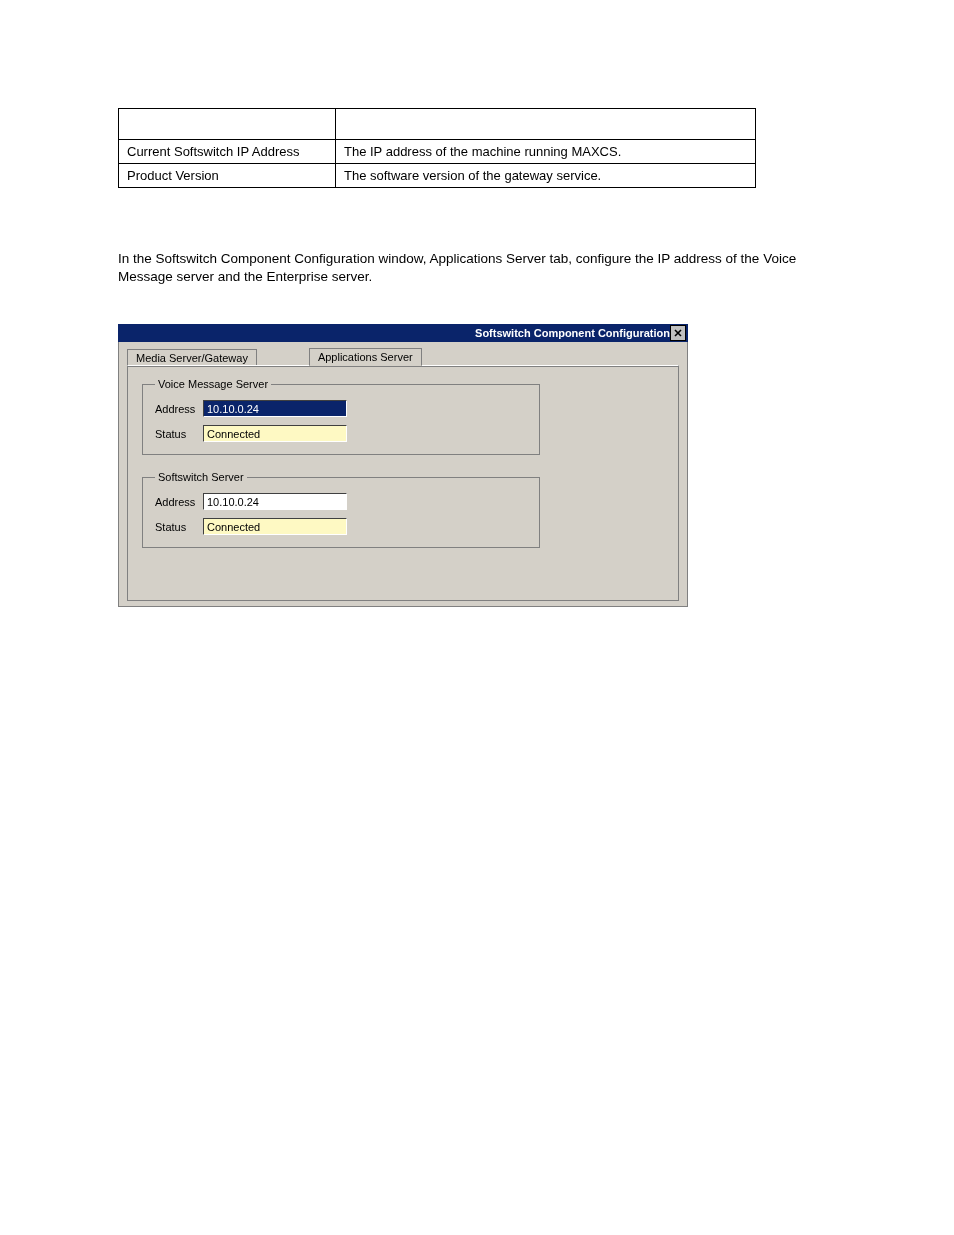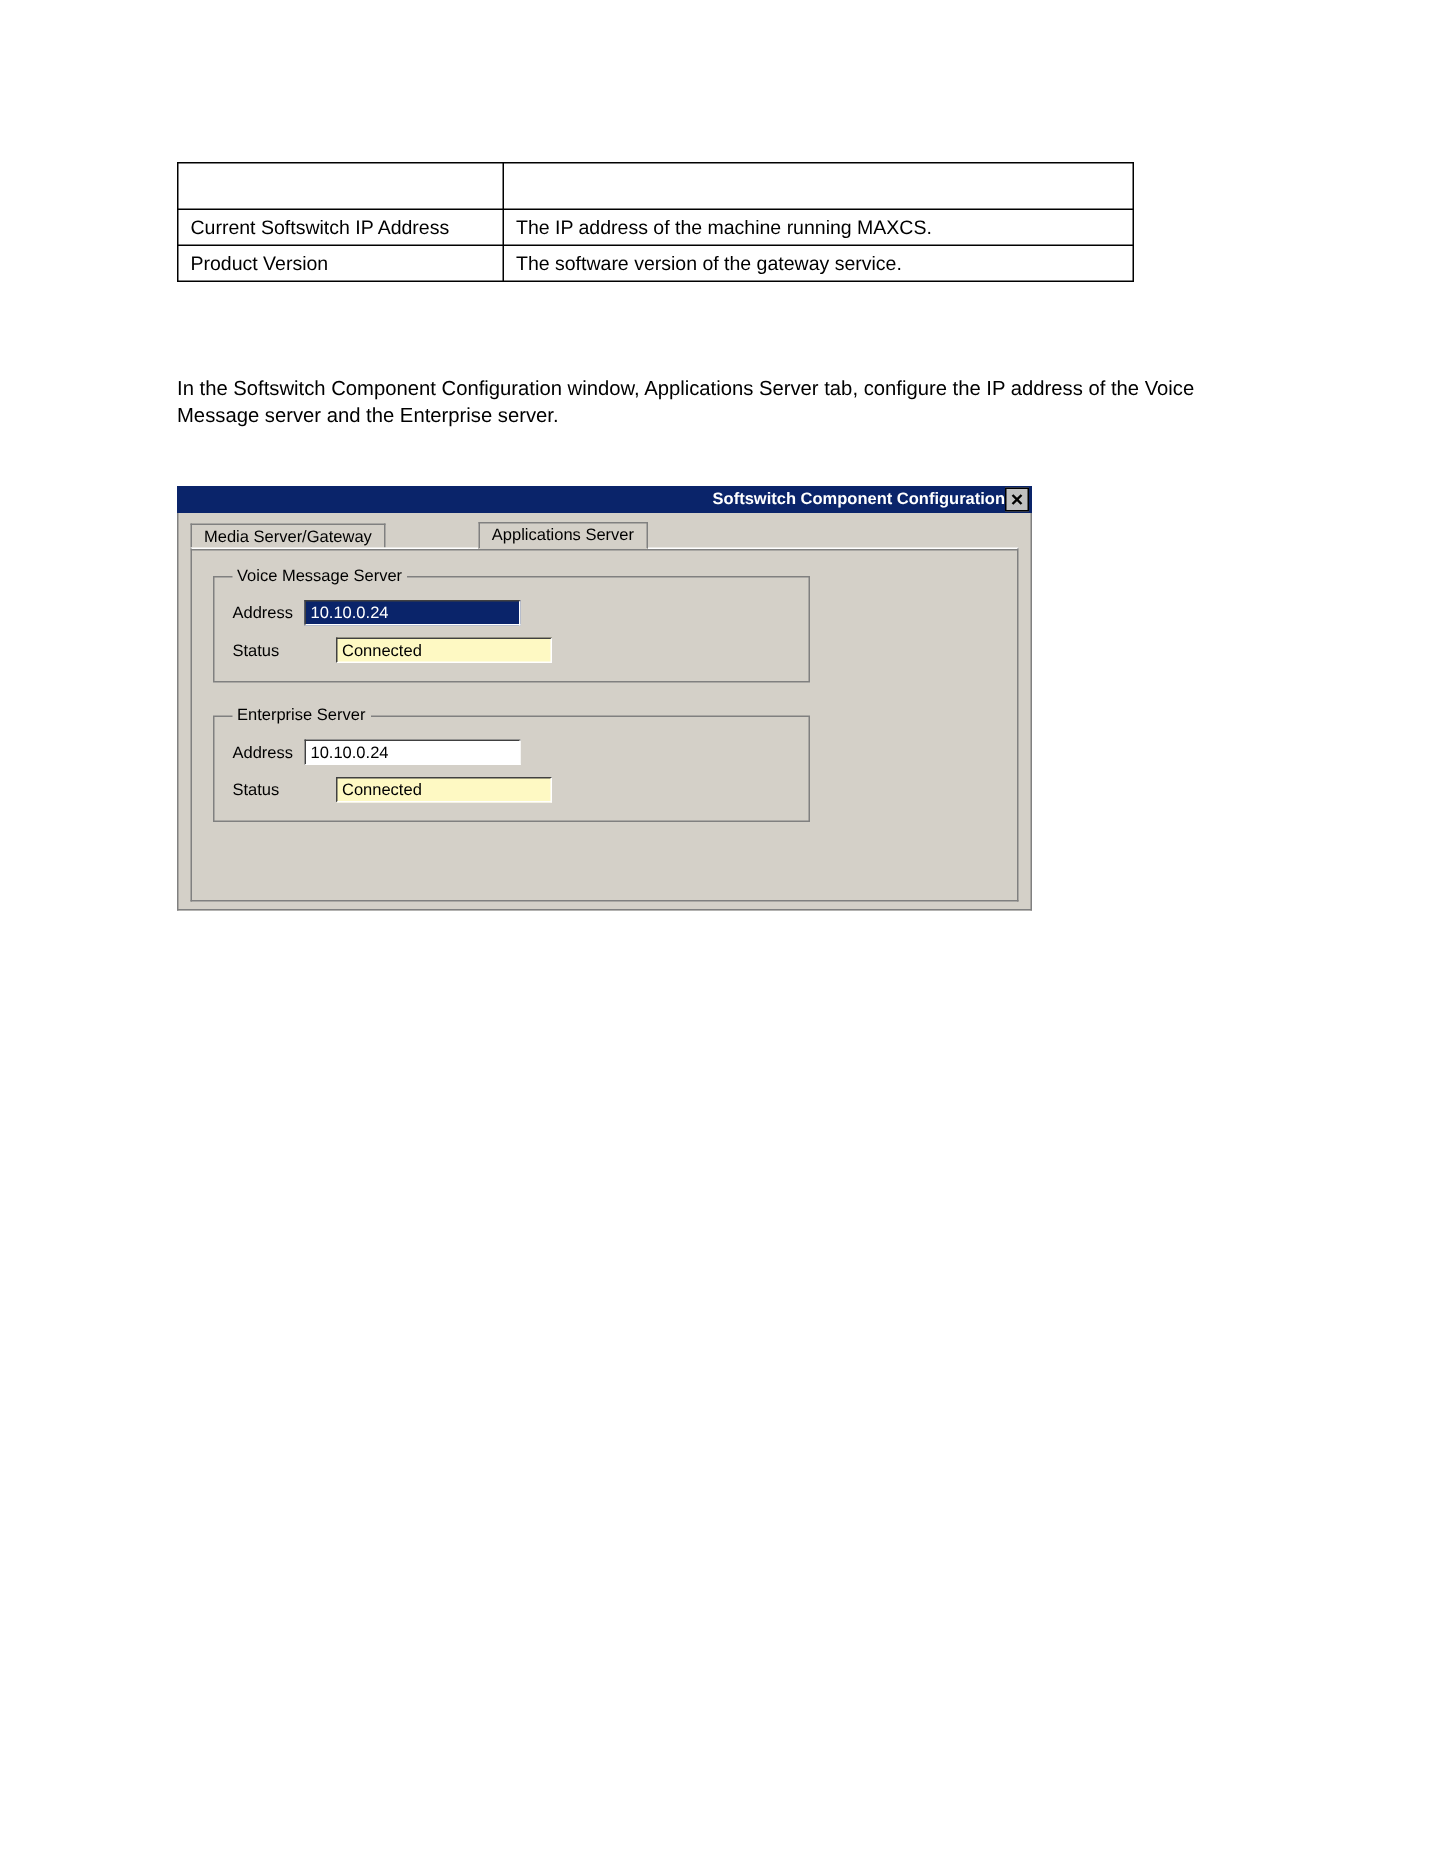--- a/index.html
+++ b/index.html
@@ -10,28 +10,28 @@
   table.info tr:first-child td{border-bottom:1px solid #000;}
   table.info td.c1{width:200px;}
   table.info tr.header td{height:22px;}
   .paragraph{margin-top:62px;font-size:13.5px;line-height:1.35;width:708px;}
   .win-wrap{margin-top:38px;width:570px;}
   .titlebar{height:18px;background:#0a246a;color:#fff;font-weight:bold;font-size:11px;font-family:Tahoma,Arial,sans-serif;display:flex;align-items:center;justify-content:flex-end;padding:0 2px 0 4px;}
   .close-btn{width:14px;height:14px;background:#c0c0c0;border:1px solid #000;display:flex;align-items:center;justify-content:center;font-size:10px;font-weight:bold;color:#000;line-height:1;cursor:default;}
   .win-body{background:#d4d0c8;border-left:1px solid #808080;border-right:1px solid #808080;border-bottom:1px solid #808080;padding:6px 8px 8px 8px;height:250px;position:relative;}
   .tabs{display:flex;font-size:11px;font-family:Tahoma,Arial,sans-serif;}
   .tab{padding:2px 8px;border:1px solid #808080;border-bottom:none;background:#d4d0c8;position:relative;cursor:default;}
-  .tab.inactive{top:1px;margin-right:14px;}
+  .tab.inactive{top:1px;margin-right:4px;}
   .tab.active{background:#d4d0c8;border-bottom:1px solid #d4d0c8;z-index:2;margin-left:48px;}
   .tab-panel{border:1px solid #808080;border-top:1px solid #fff;background:#d4d0c8;padding:12px 14px;height:210px;position:relative;top:-1px;}
   .tab-panel::before{content:"";position:absolute;left:0;right:0;top:0;height:1px;background:#808080;}
   fieldset.group{border:1px solid #808080;margin:0 0 16px 0;padding:10px 12px 12px 12px;width:372px;position:relative;}
   fieldset.group legend{font-size:11px;font-family:Tahoma,Arial,sans-serif;padding:0 3px;background:#d4d0c8;}
   .row{display:flex;align-items:center;margin-bottom:8px;}
-  .row:last-child{margin-bottom:0;gap:21px;}
+  .row:last-child{margin-bottom:0;}
   .label{width:48px;font-size:11px;font-family:Tahoma,Arial,sans-serif;}
   .field{width:144px;height:17px;border-top:1px solid #404040;border-left:1px solid #404040;border-right:1px solid #fff;border-bottom:1px solid #fff;background:#fff;font-size:11px;font-family:Tahoma,Arial,sans-serif;padding:1px 3px;box-sizing:border-box;display:flex;align-items:center;}
   .field.sel{background:#0a246a;color:#fff;}
   .field.ro{background:#fef9c3;color:#000;}
   .field input{border:none;outline:none;width:100%;font:inherit;background:transparent;color:inherit;padding:0;}
 </style>
 </head>
 <body>
 
 <div class="page">
@@ -80,21 +80,21 @@
                 <input type="text" value="10.10.0.24" style="">
               </div>
             </div>
             <div class="row">
               <div class="label">Status</div>
               <div class="field ro">Connected</div>
             </div>
           </fieldset>
 
           <fieldset class="group">
-            <legend>Enterprise Server</legend>
+            <legend>Softswitch Server</legend>
             <div class="row">
               <div class="label">Address</div>
               <div class="field">
                 <input type="text" value="10.10.0.24" style="">
               </div>
             </div>
             <div class="row">
               <div class="label">Status</div>
               <div class="field ro">Connected</div>
             </div>

